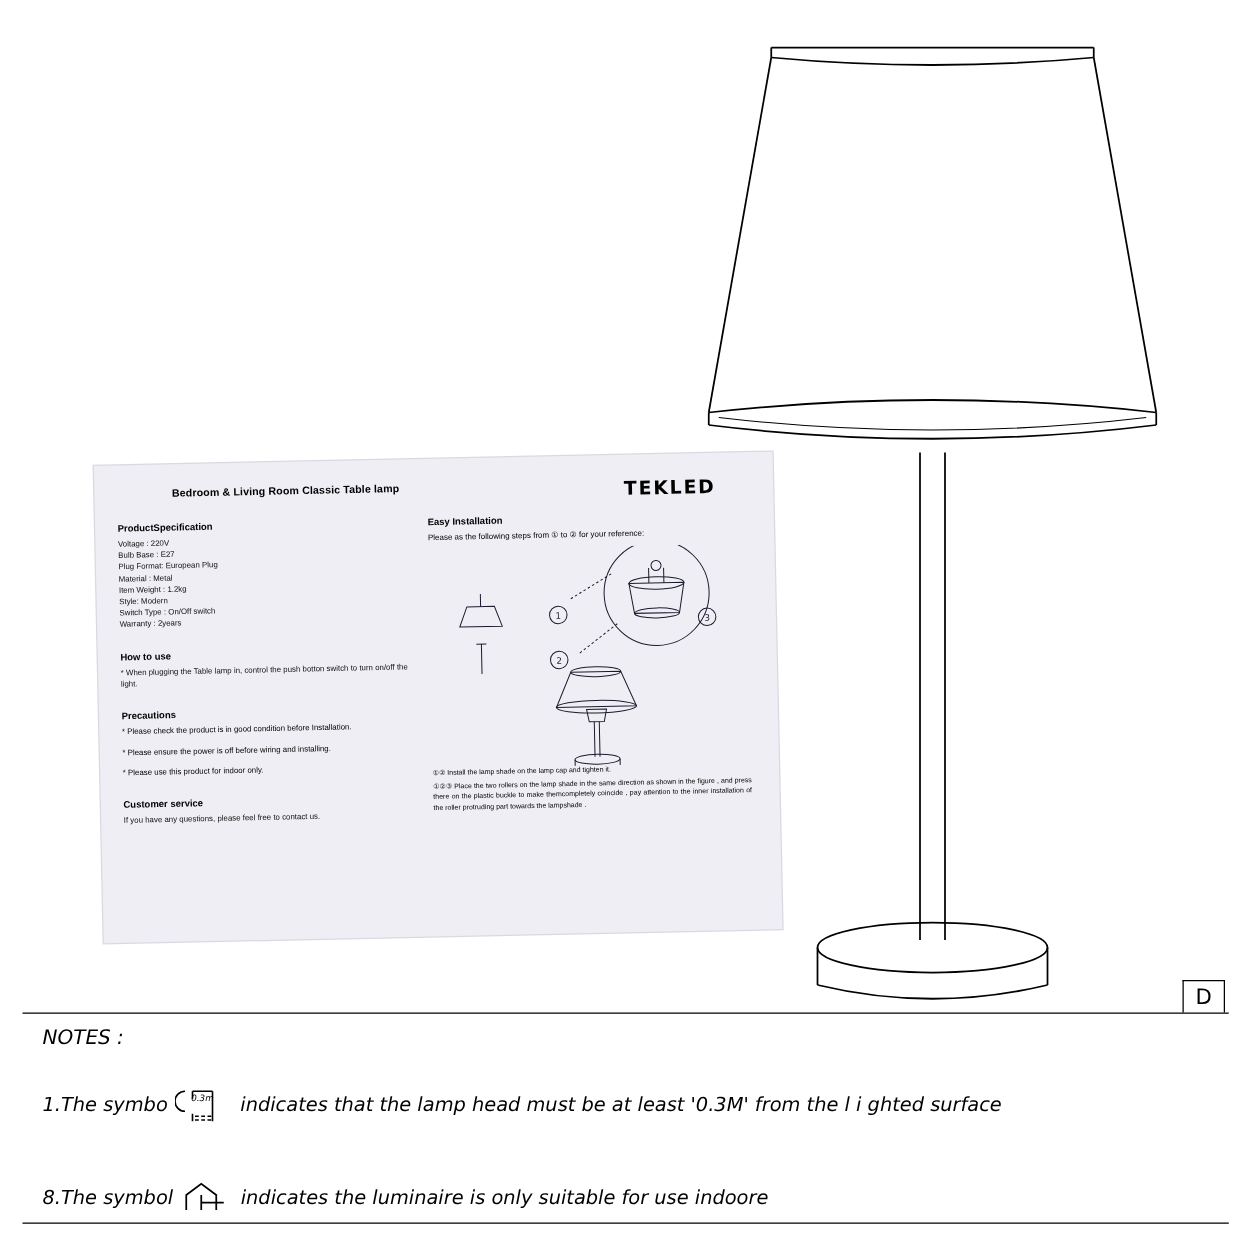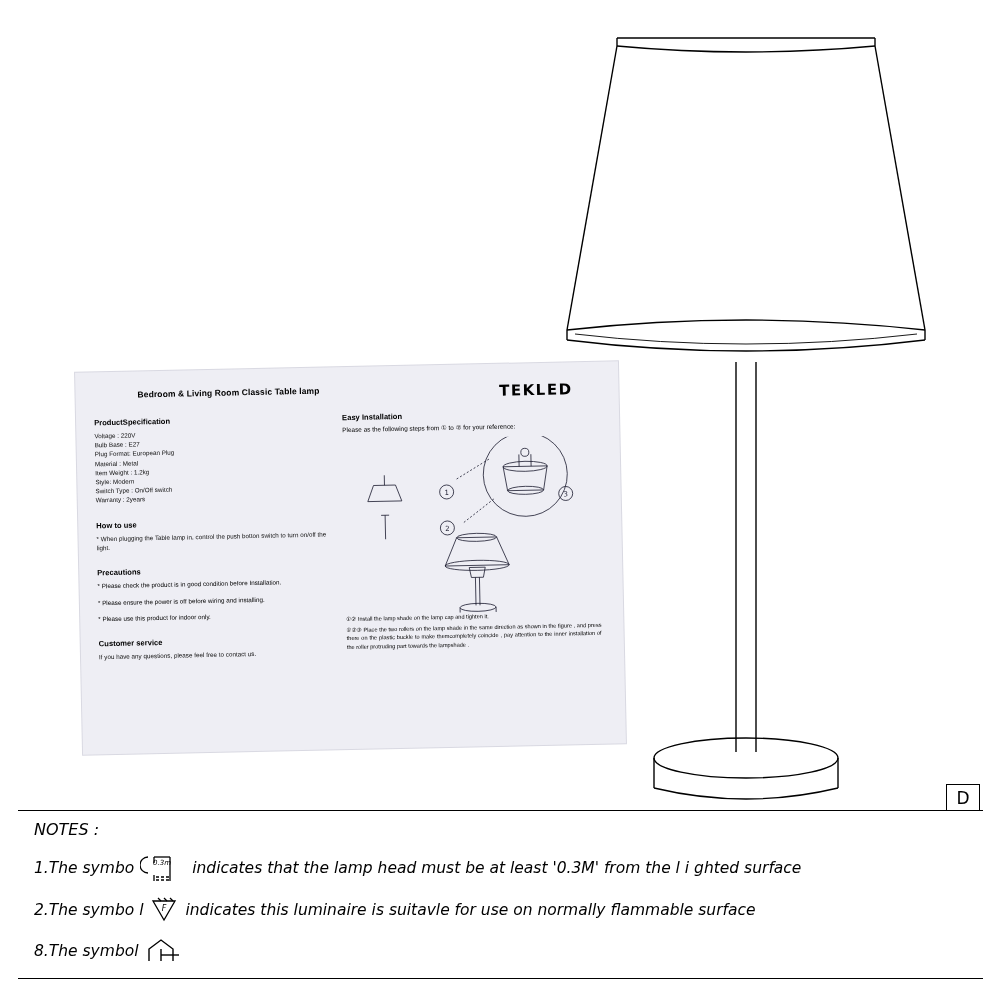--- a/index.html
+++ b/index.html
@@ -172,21 +172,21 @@
     align-items: center;
     font-size: 15.5px;
     margin-bottom: 13px;
     font-family: "DejaVu Sans", sans-serif;
     white-space: nowrap;
   }
   .note-row .sym {
     display: inline-flex;
     align-items: center;
     justify-content: center;
-    margin: 0 6px;
+    margin: 16px 6px;
   }
 </style>
 </head>
 <body>
 
 <div class="page">
 
 
   <div class="lamp-figure">
     <svg width="445" height="800" viewBox="0 0 445 800">
@@ -327,43 +327,29 @@
             <path d="M30,4 L30,28"></path>
             <path d="M16,24 L30,24" stroke-dasharray="3,2"></path>
             <path d="M16,27 L30,27" stroke-dasharray="3,2"></path>
           </g>
           <text x="22" y="12" font-size="7" text-anchor="middle" font-family="DejaVu Sans" fill="#000">0.3m</text>
         </svg>
       </span>
       <span>indicates that the lamp head must be at least '0.3M' from the l i ghted surface</span>
     </div>
 
-    <div class="note-row">
-      <span>2.The symbo l</span>
-      <span class="sym">
-        <svg width="30" height="28" viewBox="0 0 30 28">
-          <g fill="none" stroke="#000" stroke-width="1.3">
-            <path d="M4,5 L26,5 L15,24 Z"></path>
-            <path d="M9,2 L12,5"></path>
-            <path d="M15,2 L18,5"></path>
-            <path d="M21,2 L24,5"></path>
-          </g>
-          <text x="15" y="15" font-size="8" text-anchor="middle" font-family="DejaVu Sans" fill="#000">F</text>
-        </svg>
-      </span>
-      <span>indicates this luminaire is suitavle for use on normally flammable surface</span>
-    </div>
 
     <div class="note-row">
       <span>8.The symbol</span>
       <span class="sym">
         <svg width="42" height="28" viewBox="0 0 42 28">
           <g fill="none" stroke="#000" stroke-width="1.4">
             <path d="M4,24 L4,12 L16,3 L28,12 L28,24"></path>
             <path d="M16,12 L16,24"></path>
             <path d="M16,18 L34,18"></path>
           </g>
         </svg>
       </span>
+      <span>indicates the luminaire is only suitable for use indoore</span>
     </div>
   </div>
 
 </div>
 
 </body></html>

